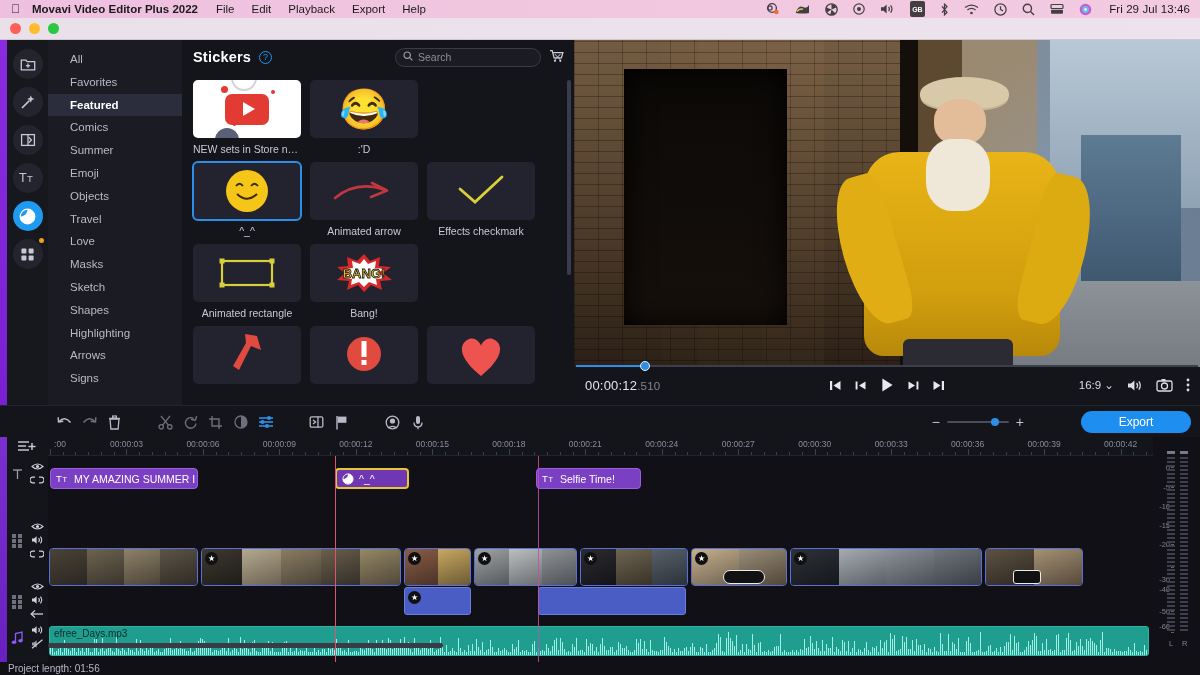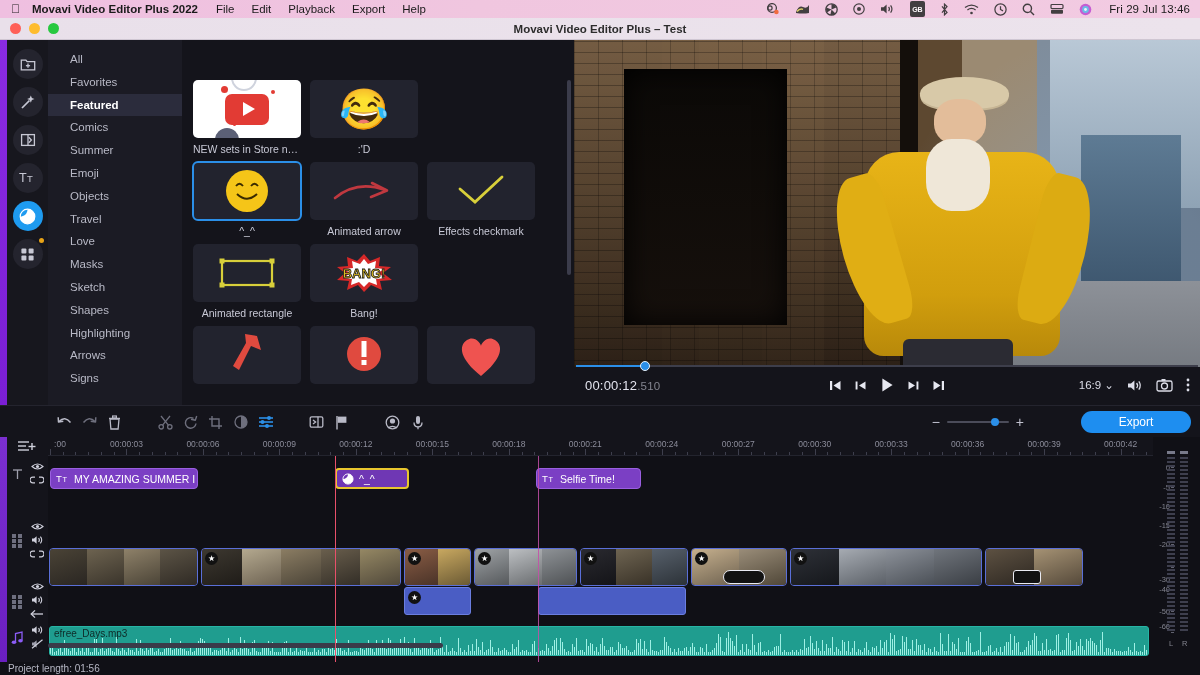--- a/index.html
+++ b/index.html
@@ -362,21 +362,20 @@
       <span class="clock">Fri 29 Jul  13:46</span>
     </span>
   </div>
 
   <div class="titlebar">
     <div class="traffic">
       <span class="tl r"></span>
       <span class="tl y"></span>
       <span class="tl g"></span>
     </div>
-    <div class="wtitle">Movavi Video Editor Plus – Test</div>
   </div>
 
   <div class="main">
     <div class="lstrip"></div>
 
     <div class="rail">
       <div class="railbtn">
         <svg width="16" height="16" viewBox="0 0 16 16">
             <path d="M1.3 4.2h4.6l1.2 1.5h7.6v8.1H1.3z" fill="none" stroke="#c7c8d4" stroke-width="1.3"></path>
             <line x1="8" y1="7.6" x2="8" y2="11.8" stroke="#c7c8d4" stroke-width="1.3"></line>
@@ -431,20 +430,41 @@
       <div class="cat">Love</div>
       <div class="cat">Masks</div>
       <div class="cat">Sketch</div>
       <div class="cat">Shapes</div>
       <div class="cat">Highlighting</div>
       <div class="cat">Arrows</div>
       <div class="cat">Signs</div>
     </div>
 
     <div class="stpanel">
+      <div class="sthead">
+        <span class="sttitle">Stickers</span>
+        <span class="helpico">?</span>
+        <div class="searchbox">
+          <span class="qi">
+            <svg width="10" height="10" viewBox="0 0 10 10">
+                <circle cx="4.2" cy="4.2" r="3.2" fill="none" stroke="#9a9bab" stroke-width="1.2"></circle>
+                <line x1="6.6" y1="6.6" x2="9.4" y2="9.4" stroke="#9a9bab" stroke-width="1.2"></line>
+              </svg>
+          </span>
+          <input type="text" placeholder="Search" style="">
+          <span class="xi">✕</span>
+        </div>
+        <span class="cart">
+          <svg width="15" height="14" viewBox="0 0 15 14">
+              <path d="M1 1.5h2.2l1.9 7.4h7.3l1.5-5.4H4.4" fill="none" stroke="#cdcedb" stroke-width="1.25"></path>
+              <circle cx="6" cy="11.8" r="1.1" fill="#cdcedb"></circle>
+              <circle cx="11.3" cy="11.8" r="1.1" fill="#cdcedb"></circle>
+            </svg>
+        </span>
+      </div>
 
       <div class="stgrid">
 
         <div class="strow">
           <div class="stcell">
             <div class="stthumb">
               <div class="ytthumb">
                 <span class="ytcircA"></span>
                   <span class="ytcircB"></span>
                 <span class="ytdotA"></span>

